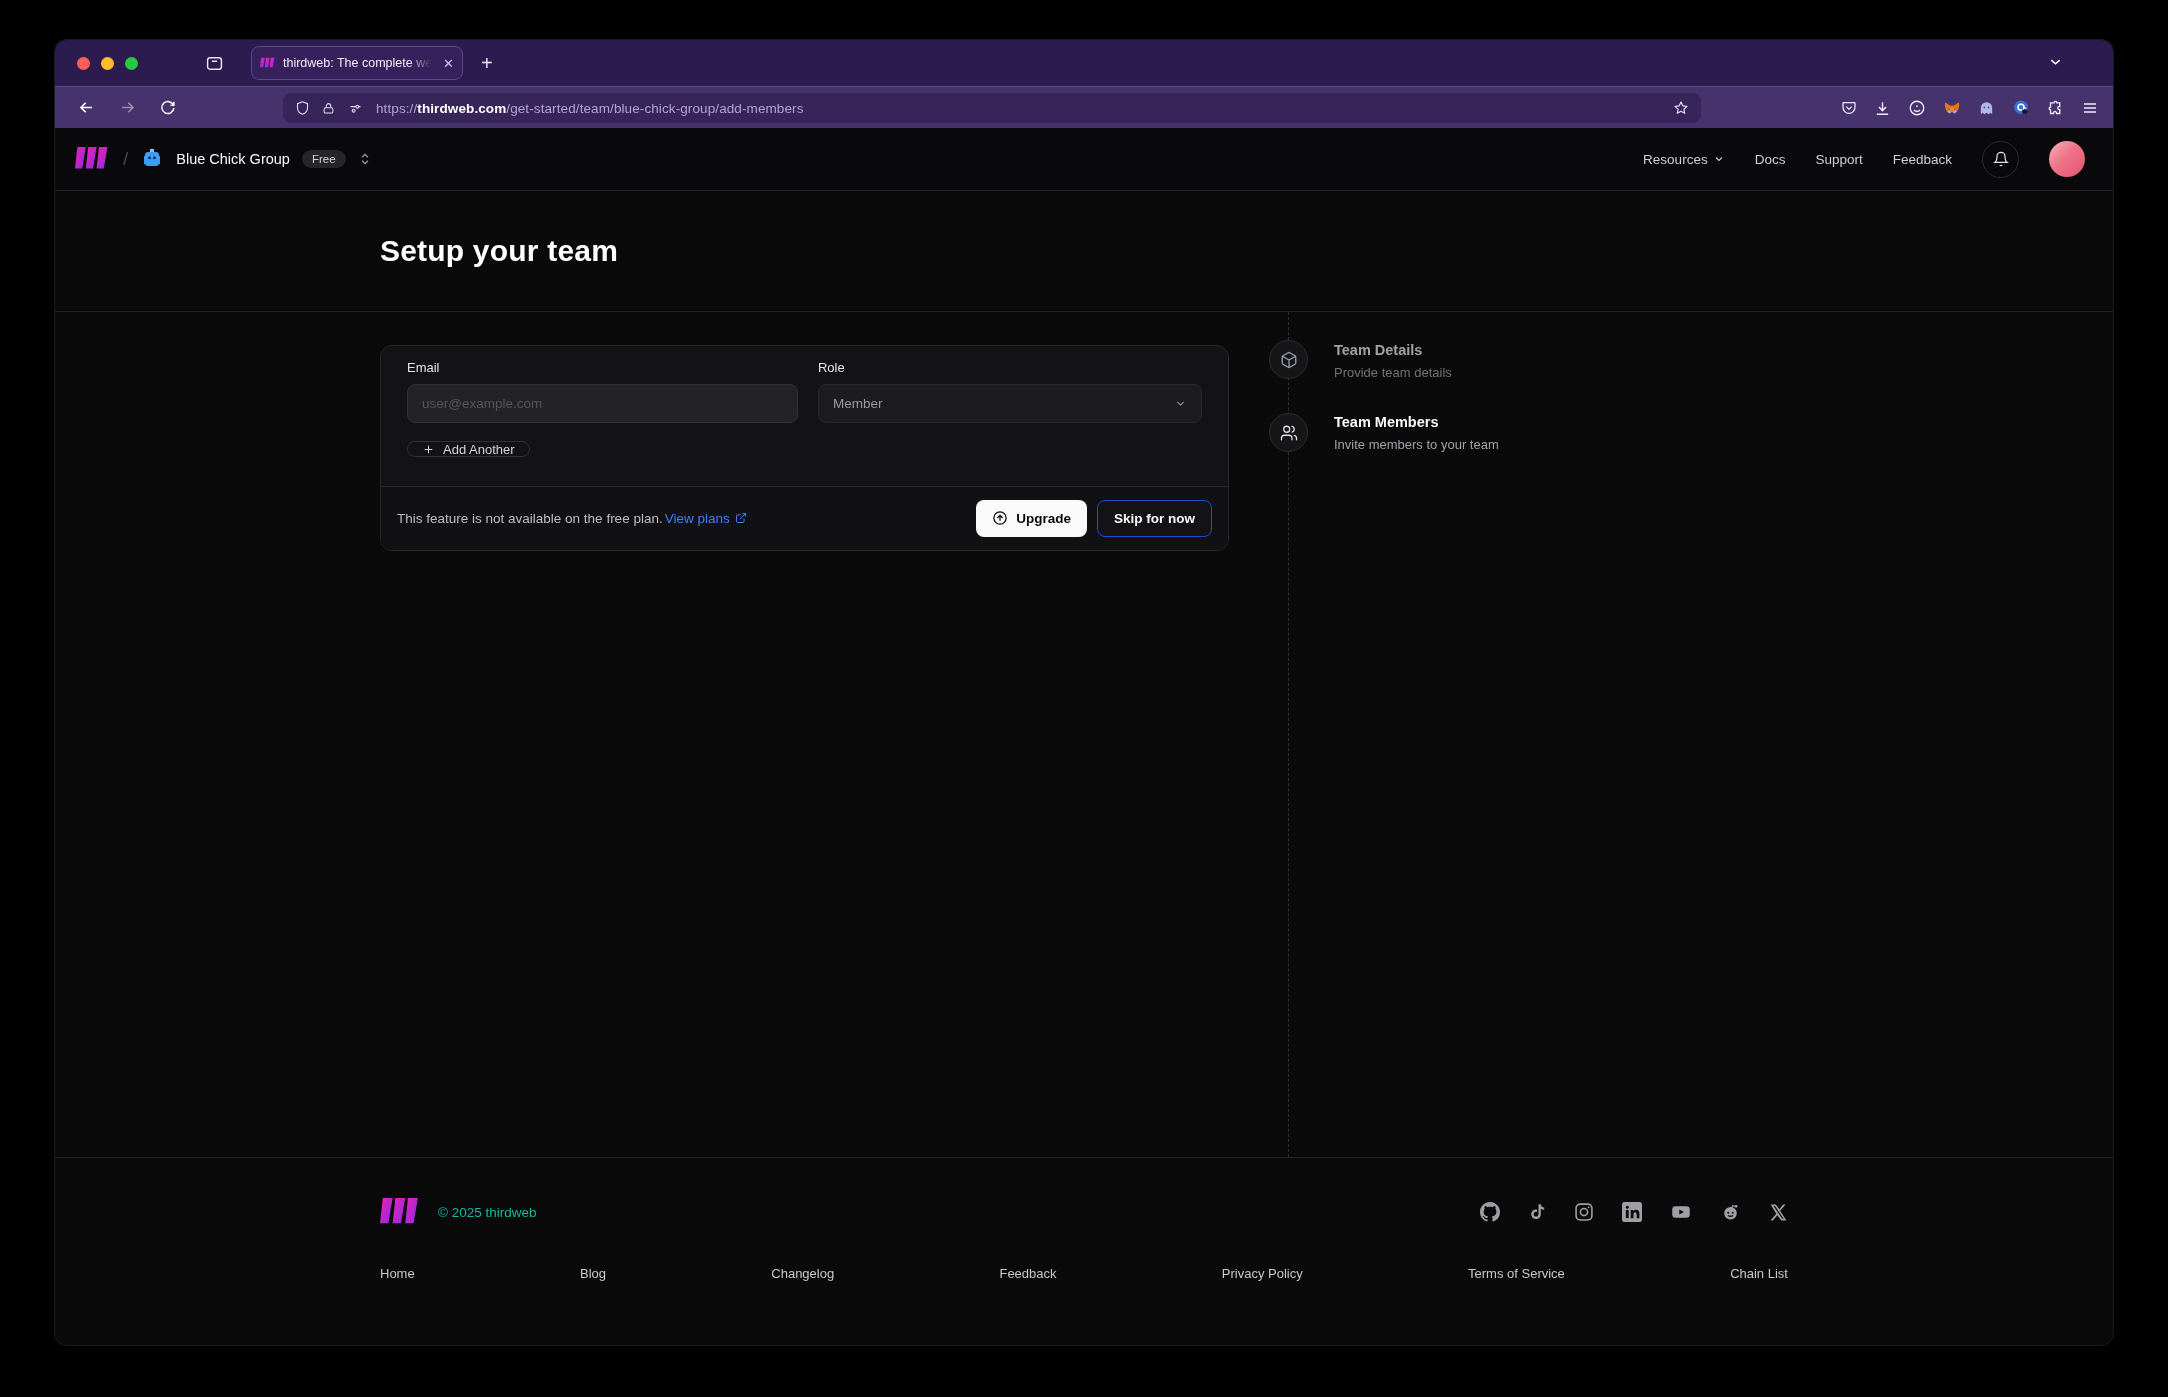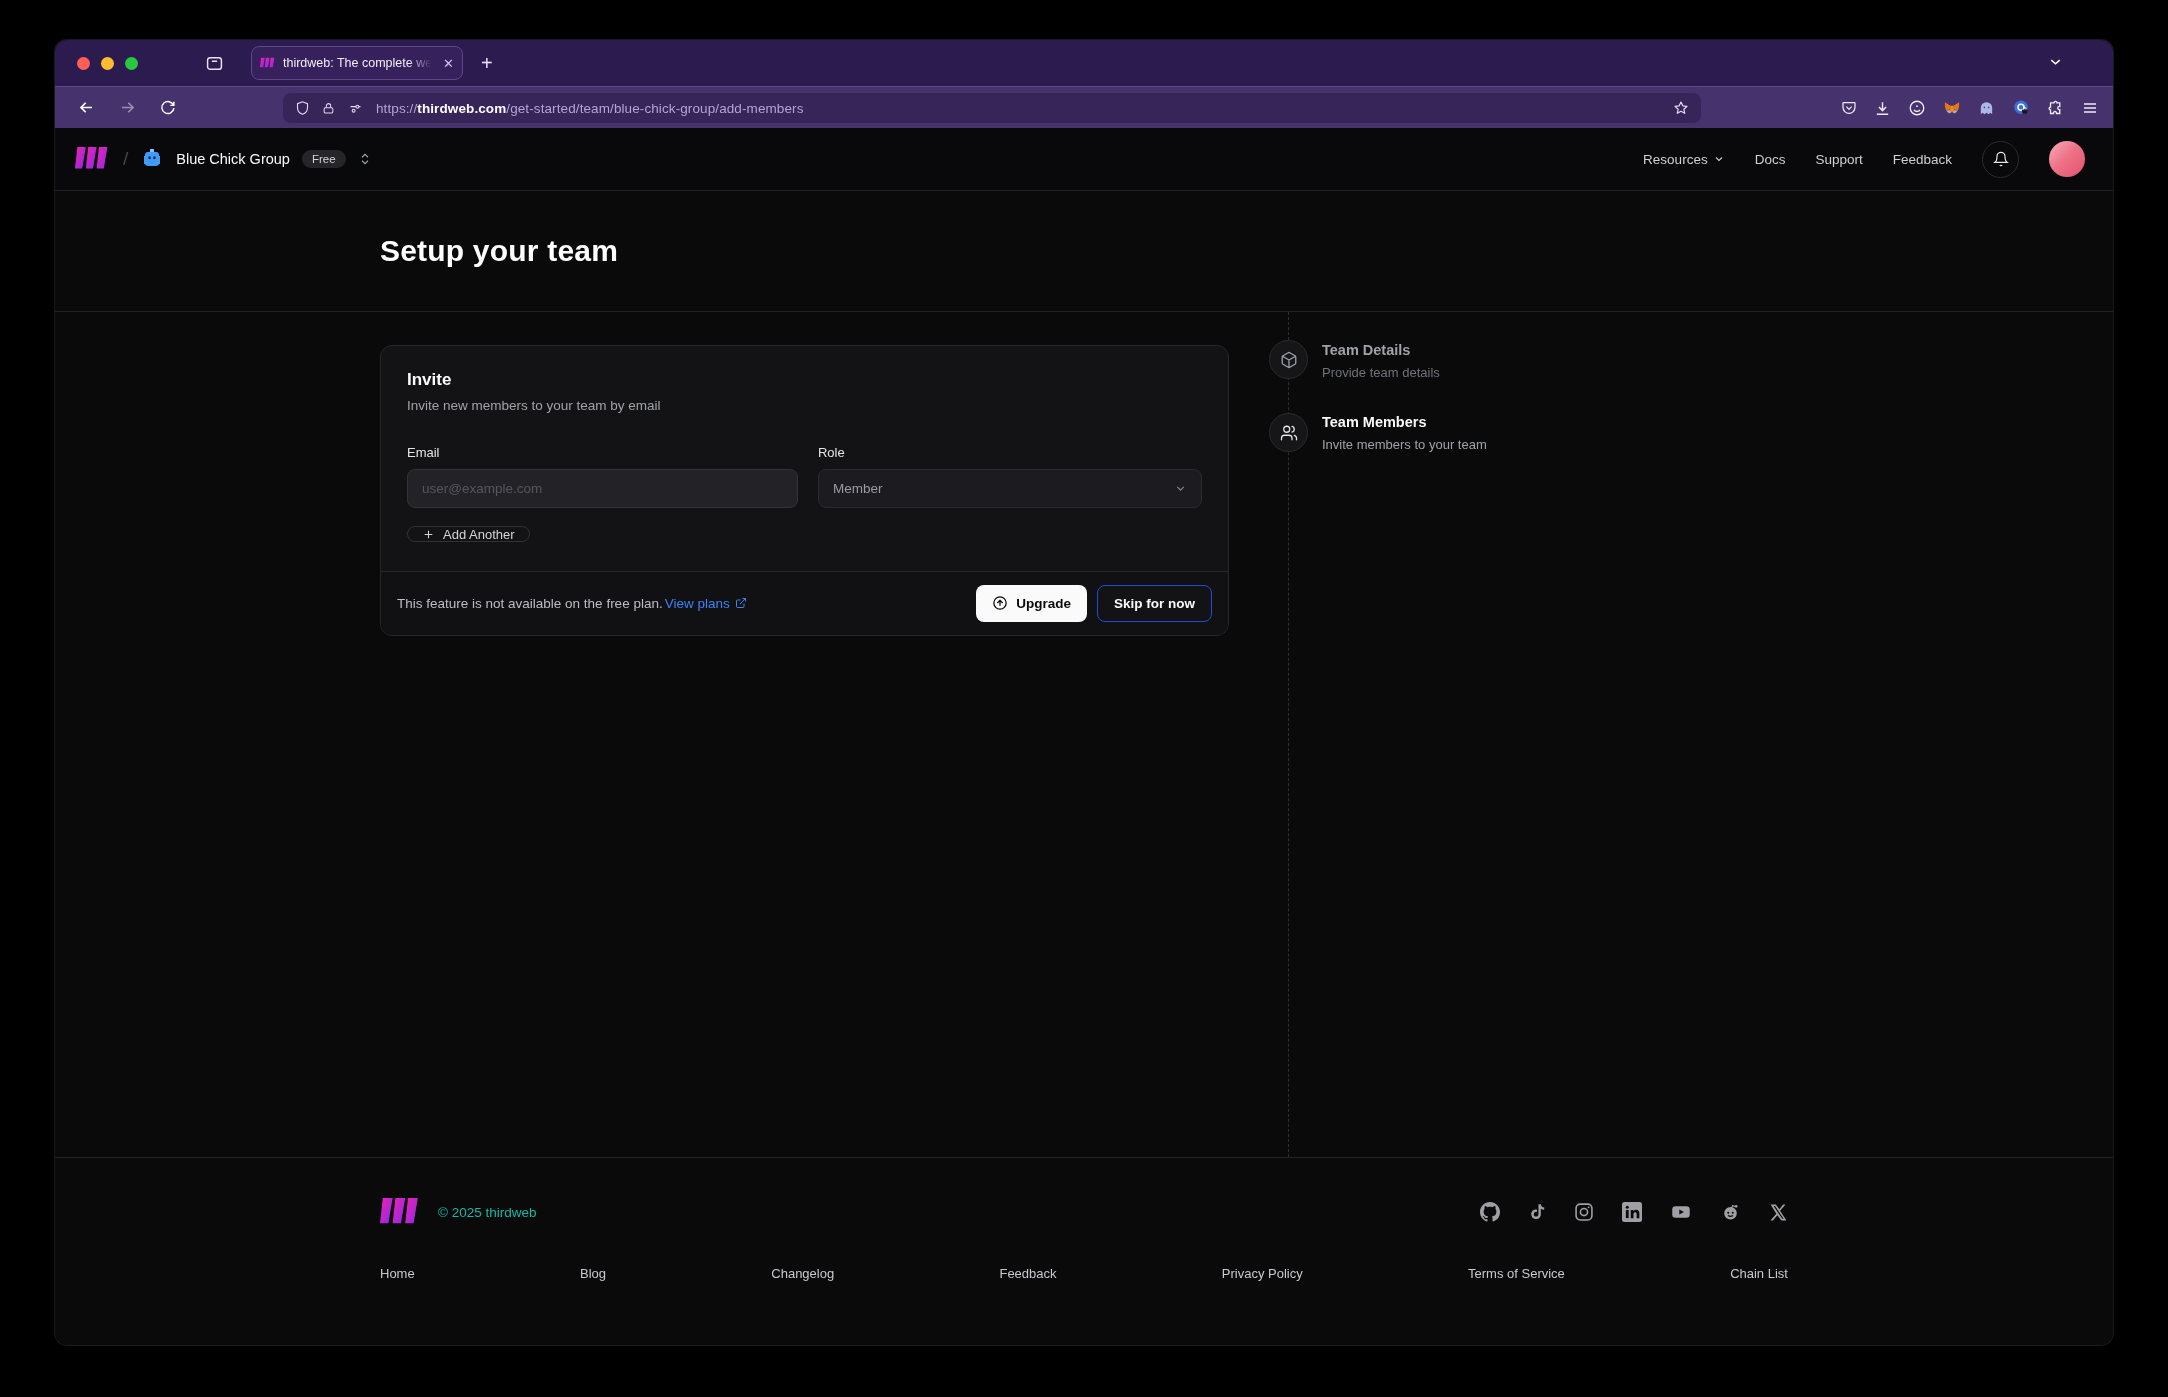--- a/index.html
+++ b/index.html
@@ -92,21 +92,21 @@
     margin-left:2px; text-decoration:none; }
   .foot-actions { margin-left:auto; display:flex; gap:10px; }
   .btn-upgrade { display:inline-flex; align-items:center; gap:8px; height:37px; padding:0 16px;
     background:#fafafa; color:#0a0a0b; border:none; border-radius:8px; font-size:13.5px;
     font-weight:600; font-family:inherit; }
   .btn-skip { display:inline-flex; align-items:center; height:37px; padding:0 16px;
     background:#131316; color:#fafafa; border:1px solid #1d4ed8; border-radius:8px;
     font-size:13.5px; font-weight:600; font-family:inherit; }
 
   
-  .step { position:absolute; left:1214px; display:flex; gap:14px; }
+  .step { position:absolute; left:1214px; display:flex; gap:26px; }
   .step-1 { top:28px; } .step-2 { top:100px;align-items:flex-end; }
   .step-circle { width:39px; height:39px; border-radius:50%; background:#161619;
     border:1px solid #2b2b30; display:flex; align-items:center; justify-content:center;
     flex:0 0 auto; }
   .step-text .st-title { font-size:14.5px; font-weight:600; margin-top:2px; }
   .step-text .st-desc { font-size:13px; margin-top:7px; }
   .step-muted .st-title { color:#a1a1aa; } .step-muted .st-desc { color:#71717a; }
   .step-active .st-title { color:#fafafa; } .step-active .st-desc { color:#a1a1aa; }
 
   
@@ -315,24 +315,20 @@
   </div>
 
   <div class="title-section">
     <h1 class="page-title">Setup your team</h1>
   </div>
 
   <div class="main">
     <div class="vdivider"></div>
 
     <div class="card">
-      <div class="card-head">
-        <div class="card-title">Invite</div>
-        <div class="card-sub">Invite new members to your team by email</div>
-      </div>
       <div class="card-body">
         <div class="fields">
           <div class="field-email">
             <label class="flabel">Email</label>
             <input class="tinput" type="text" placeholder="user@example.com" style="">
           </div>
           <div class="field-role">
             <label class="flabel">Role</label>
             <div class="select">
               <span>Member</span>

